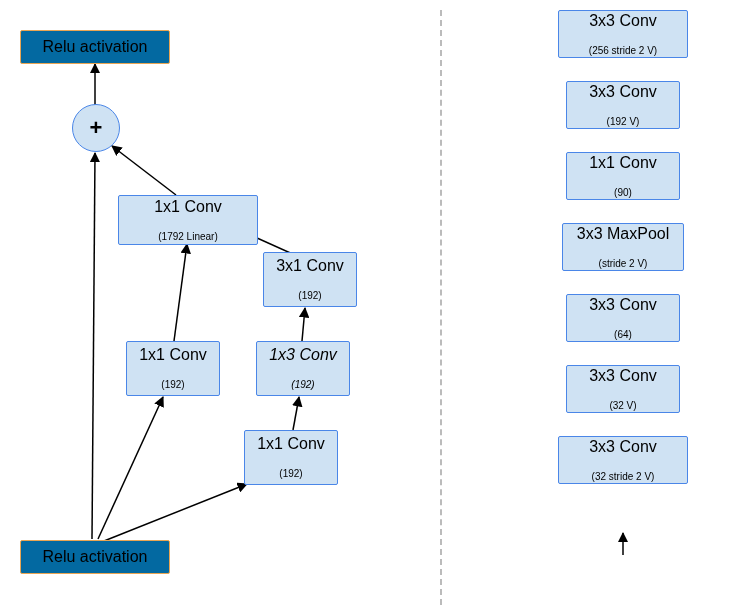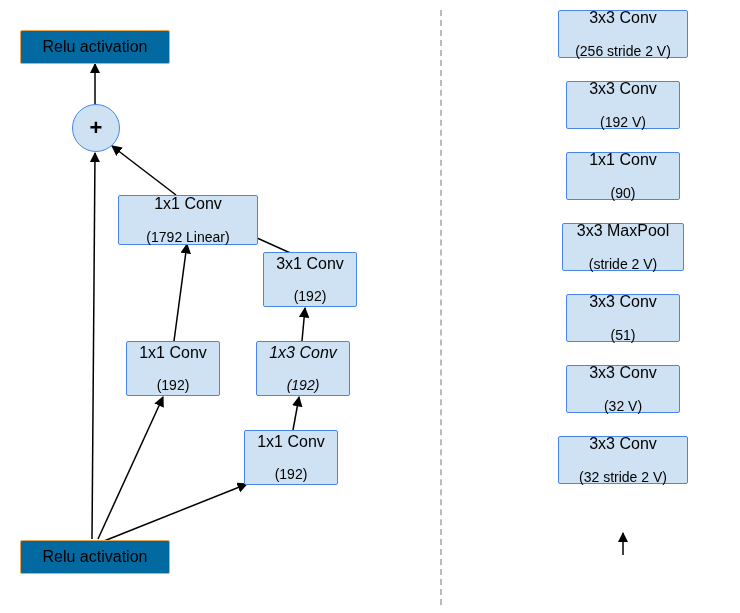--- a/index.html
+++ b/index.html
@@ -23,21 +23,21 @@
     align-items: center;
     justify-content: center;
     text-align: center;
     line-height: 1.15;
     font-size: 16px;
     padding: 16px 0;
     box-sizing: border-box;
     gap: 15px;
   }
   .box .sub {
-    font-size: 14px;
+    font-size: 10px;
     text-align: center;
   }
   .blue-box {
     background: #cfe2f3;
     border-color: #4a86e8;
   }
   .cream-box {
     background: #0369a1;
     border-color: #e8a553;
   }
@@ -159,21 +159,21 @@
   <div class="box blue-box" style="left:566px; top:152px; width:114px; height:48px;">
     <span>1x1 Conv</span>
     <span class="sub">(90)</span>
   </div>
   <div class="box blue-box" style="left:562px; top:223px; width:122px; height:48px;">
     <span>3x3 MaxPool</span>
     <span class="sub">(stride 2 V)</span>
   </div>
   <div class="box blue-box" style="left:566px; top:294px; width:114px; height:48px;">
     <span>3x3 Conv</span>
-    <span class="sub">(51)</span>
+    <span class="sub">(64)</span>
   </div>
   <div class="box blue-box" style="left:566px; top:365px; width:114px; height:48px;">
     <span>3x3 Conv</span>
     <span class="sub">(32 V)</span>
   </div>
   <div class="box blue-box" style="left:558px; top:436px; width:130px; height:48px;">
     <span>3x3 Conv</span>
     <span class="sub">(32 stride 2 V)</span>
   </div>
 

